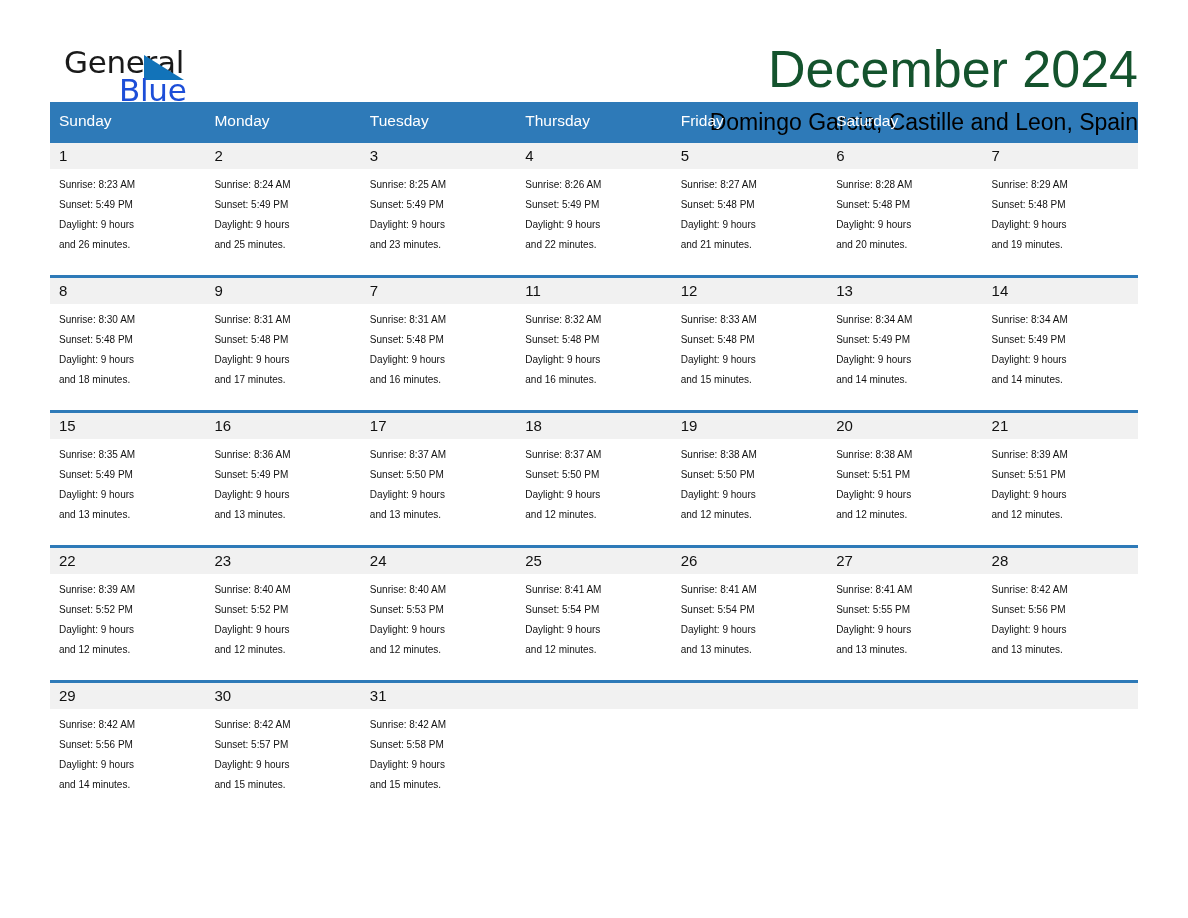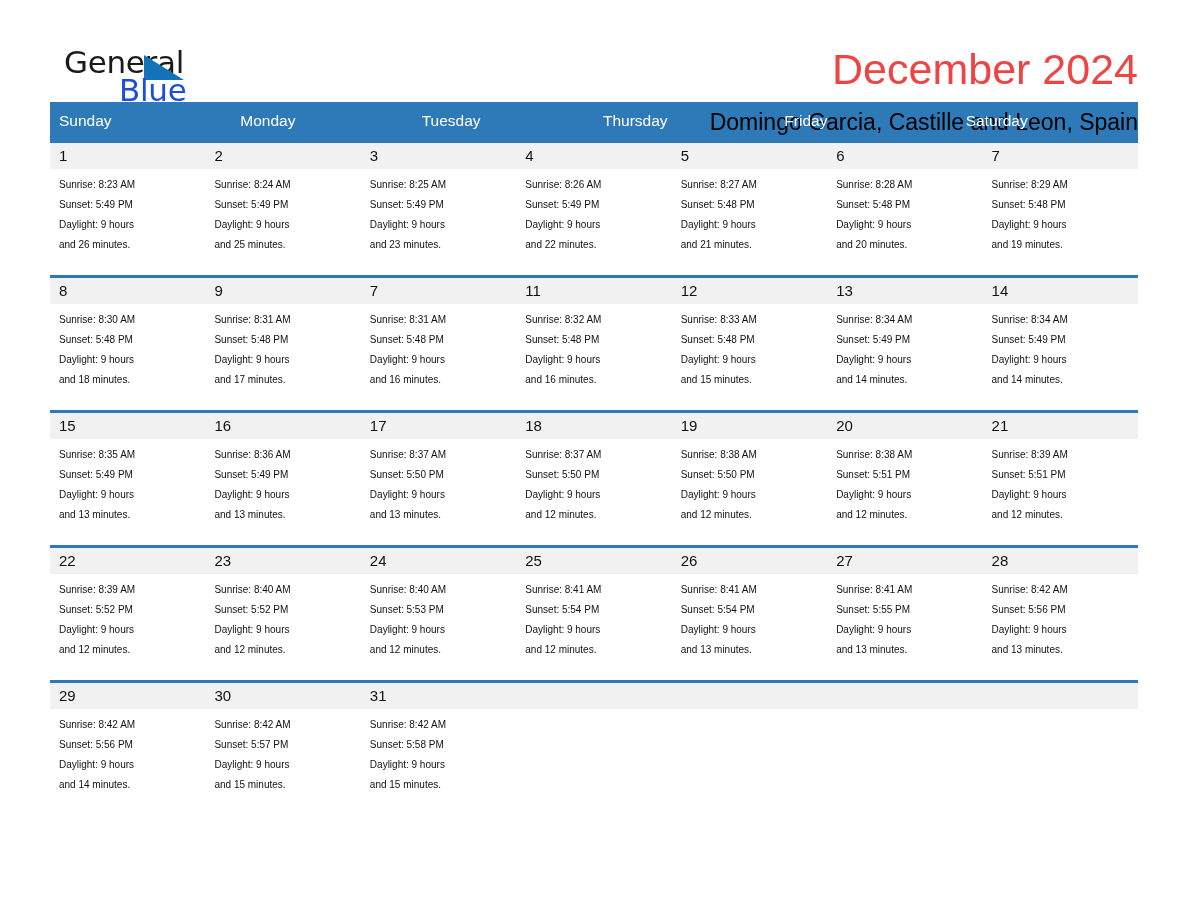--- a/index.html
+++ b/index.html
@@ -66,43 +66,43 @@
     width: 0;
     height: 0;
     border-left: 40px solid #1273b9;
     border-top: 25px solid transparent;
   }
   .title-block {
     text-align: right;
     flex: 1 1 auto;
   }
   .month-title {
-    font-size: 43px;
+    font-size: 52px;
     line-height: 50px;
     font-weight: 400;
-    color: #ef4444;
+    color: #14532d;
     white-space: nowrap;
   }
   .location-title {
     font-size: 23px;
     line-height: 30px;
     font-weight: 400;
     color: #000;
     margin-top: 13px;
     white-space: nowrap;
   }
 
   
   .calendar {
     margin-top: 14px;
     width: 1088px;
   }
   .weekdays {
     display: grid;
-    grid-template-columns: repeat(6, 1fr);
+    grid-template-columns: repeat(7, 1fr);
     background: #2e7ab8;
   }
   .weekday {
     color: #ffffff;
     font-size: 15.5px;
     line-height: 19px;
     padding: 9px 0 10px 9px;
     box-sizing: border-box;
   }
   .week {

